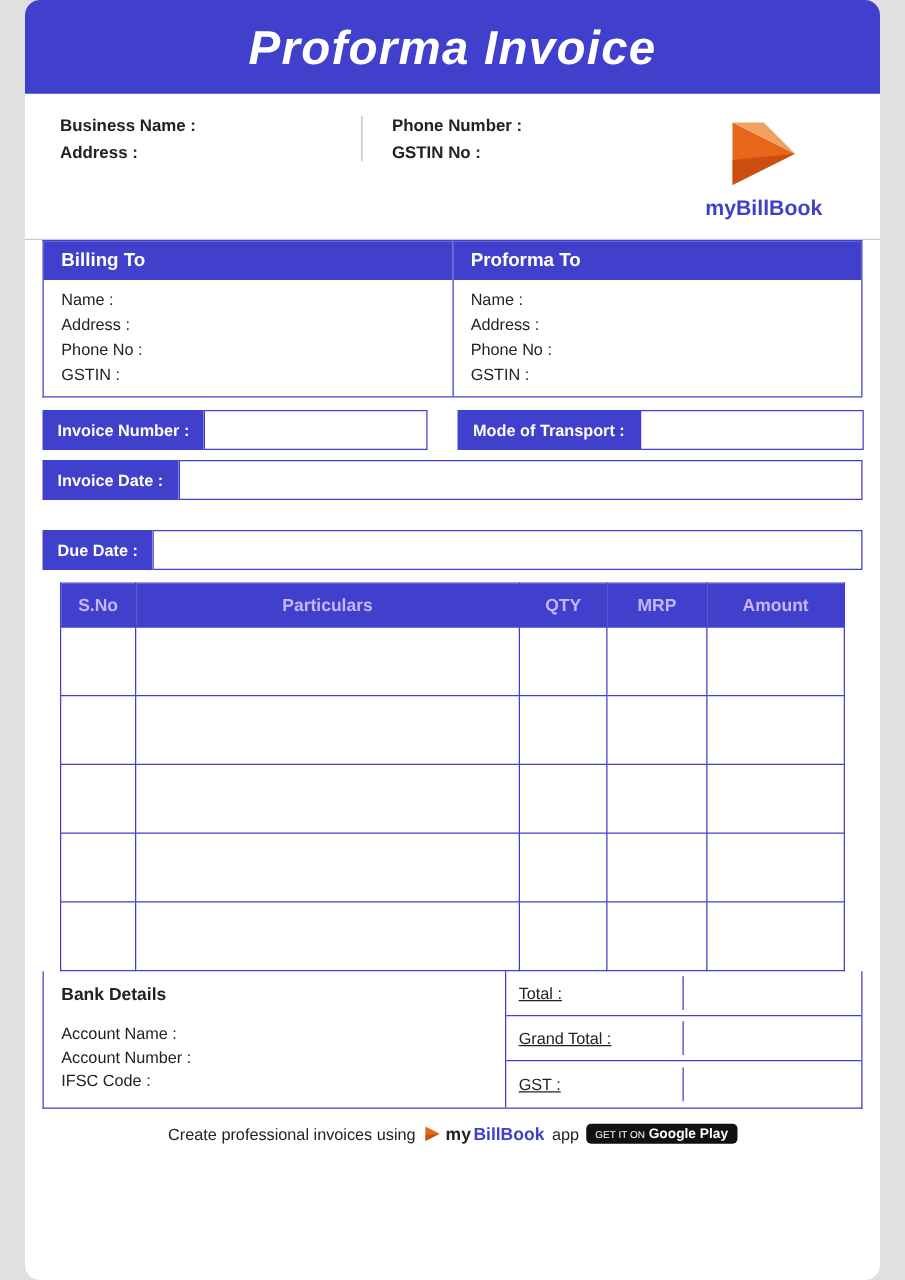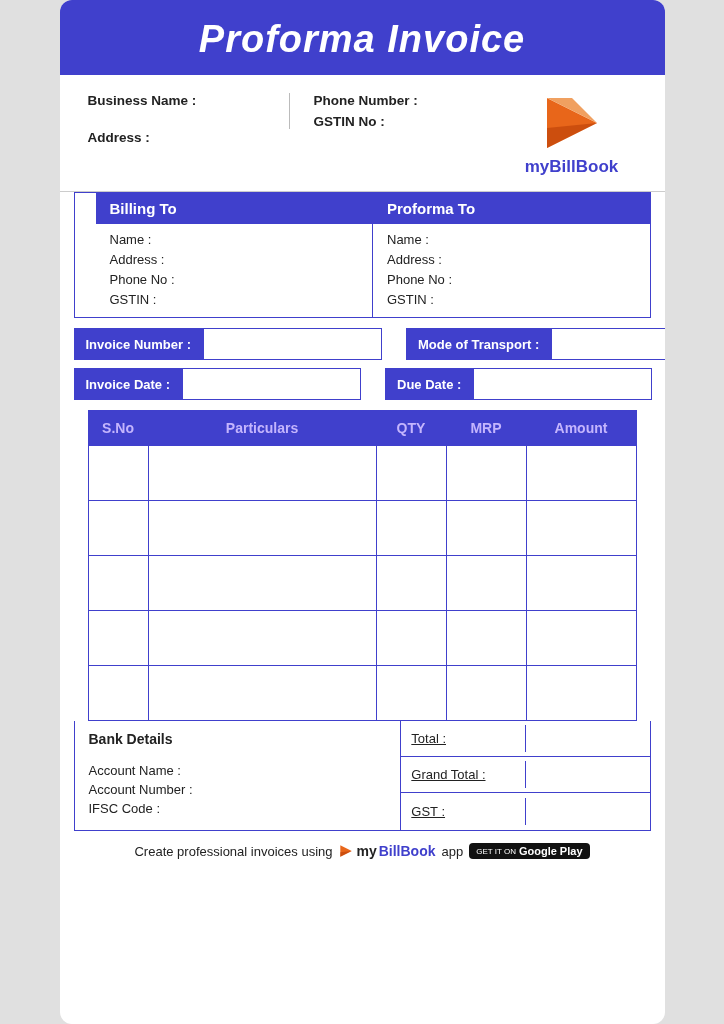--- a/index.html
+++ b/index.html
@@ -5,21 +5,21 @@
     * { box-sizing: border-box; margin: 0; padding: 0; }
     body {
       background: #e0e0e0;
       display: flex;
       justify-content: center;
       align-items: center;
       min-height: 100vh;
       font-family: Arial, sans-serif;
     }
     .page {
-      width: 605px;
+      width: 684px;
       min-height: 1024px;
       background: #fff;
       border-radius: 12px;
       overflow: hidden;
       display: flex;
       flex-direction: column;
       padding: 0;
     }
     .header-banner {
       background: #4040cc;
@@ -37,21 +37,21 @@
       display: flex;
       flex-direction: row;
       padding: 18px 28px 14px 28px;
       border-bottom: 1px solid #ccc;
       align-items: flex-start;
     }
     .business-left {
       flex: 1;
       display: flex;
       flex-direction: column;
-      gap: 22px;
+      gap: 6px;
     }
     .business-middle {
       flex: 1;
       display: flex;
       flex-direction: column;
       gap: 6px;
       border-left: 1.5px solid #bbb;
       padding-left: 24px;
       margin-left: 8px;
     }
@@ -266,21 +266,21 @@
         <polygon points="10,55 60,30 10,35" fill="#c0440a" opacity="0.7"></polygon>
         <polygon points="10,5 60,30 35,5" fill="#f0a060"></polygon>
       </svg>
       <div class="logo-text">
         <span>my</span><span style="color:#4040cc;">BillBook</span>
       </div>
     </div>
   </div>
 
   <div class="billing-section" style="border-top: 0; margin: 0 14px;">
-    <div class="billing-col" style="border: 1.5px solid #4040cc; border-right: none; padding-left: 21px;">
+    <div class="billing-col" style="border: 1.5px solid #4040cc; border-right: none;">
       <div class="billing-header">Billing To</div>
       <div class="billing-fields">
         <div class="billing-field">Name :</div>
         <div class="billing-field">Address :</div>
         <div class="billing-field">Phone No :</div>
         <div class="billing-field">GSTIN :</div>
       </div>
     </div>
     <div class="billing-col" style="border: 1.5px solid #4040cc;">
       <div class="billing-header">Proforma To</div>
@@ -297,21 +297,21 @@
     <div class="invoice-field-group">
       <div class="field-label-box">Invoice Number :</div>
       <input class="field-input" type="text" style="border: 1.5px solid rgb(64, 64, 204); height: 32px; flex: 1 1 0%; background: rgb(255, 255, 255);">
     </div>
     <div class="invoice-field-group">
       <div class="field-label-box">Mode of Transport :</div>
       <input class="field-input" type="text" style="border: 1.5px solid rgb(64, 64, 204); height: 32px; flex: 1 1 0%; background: rgb(255, 255, 255);">
     </div>
   </div>
 
-  <div style="display:flex; flex-direction:row; gap:24px; padding: 8px 14px 10px 14px;">
+  <div style="display:flex; flex-direction:column; gap:24px; padding: 8px 14px 10px 14px;">
     <div class="invoice-field-group">
       <div class="field-label-box">Invoice Date :</div>
       <input class="field-input" type="text" style="border: 1.5px solid rgb(64, 64, 204); height: 32px; flex: 1 1 0%; background: rgb(255, 255, 255);">
     </div>
     <div class="invoice-field-group">
       <div class="field-label-box">Due Date :</div>
       <input class="field-input" type="text" style="border: 1.5px solid rgb(64, 64, 204); height: 32px; flex: 1 1 0%; background: rgb(255, 255, 255);">
     </div>
   </div>
 

